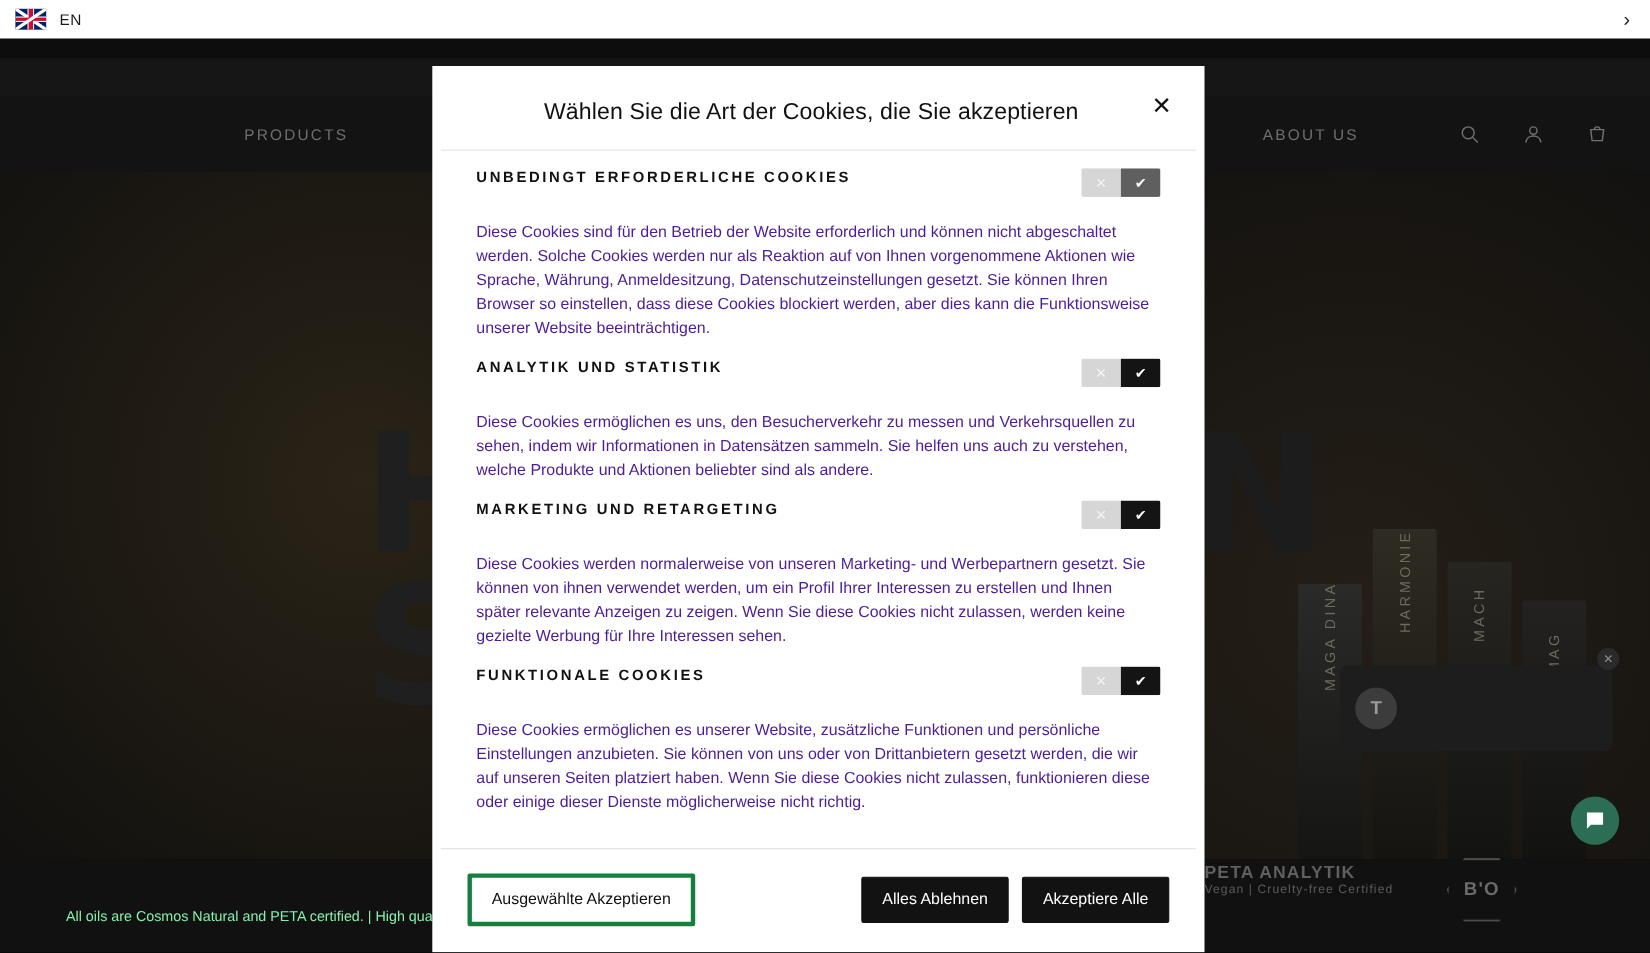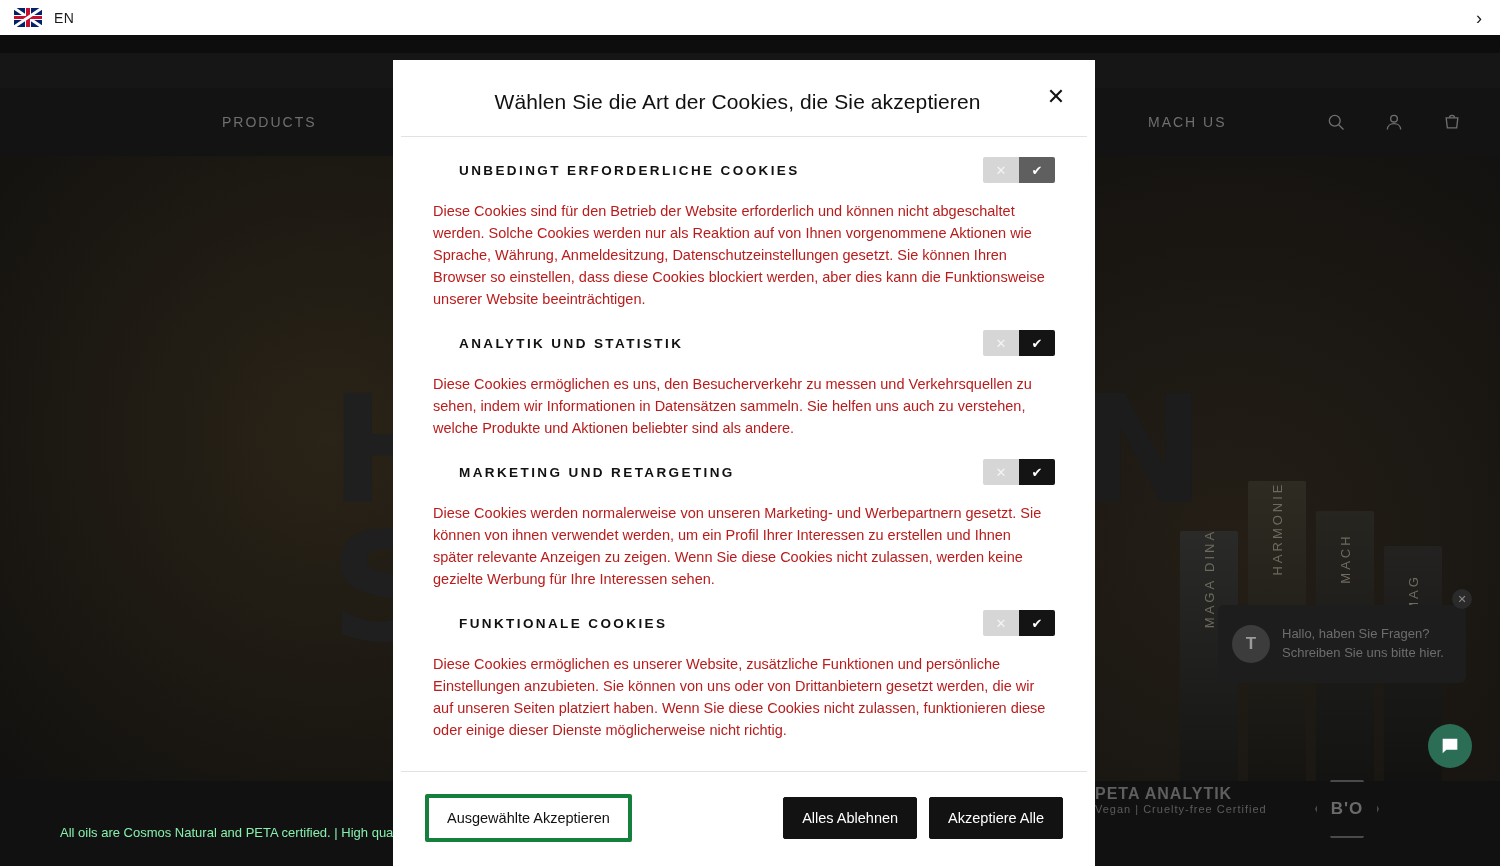--- a/index.html
+++ b/index.html
@@ -201,23 +201,22 @@
   }
   .modal-body {
     flex: 1 1 auto;
     overflow: hidden;
     padding: 0 32px 0 32px;
     border-top: 1px solid #e2e2e2;
     margin: 0 8px;
   }
   .section { padding-top: 16px; }
   .section-row {
-    display: flex; align-items: center; justify-content: space-between;
+    display: flex; justify-content: space-between;
     min-height: 34px;
-    margin-left: 26px;
   }
   .section-title {
     font-size: 13.5px; font-weight: 700; color: #111;
     letter-spacing: 2.4px;
     text-transform: uppercase;
   }
   .toggle {
     position: relative;
     width: 72px; height: 26px;
     display: flex; align-items: stretch;
@@ -228,21 +227,21 @@
   .toggle .half {
     width: 50%;
     display: flex; align-items: center; justify-content: center;
     font-size: 13px;
   }
   .toggle .off-half { background: #d6d6d6; color: #f4f4f4; }
   .toggle .on-half  { background: #141414; color: #ffffff; }
   .toggle.locked .on-half { background: #5f5f5f; }
   .section-text {
     margin-top: 13px;
-    font-size: 14.5px; line-height: 1.52; color: #b91c1c;
+    font-size: 14.5px; line-height: 1.52; color: #4c1d95;
     max-width: 636px;
   }
   .modal-foot {
     flex: 0 0 auto;
     border-top: 1px solid #e2e2e2;
     margin: 0 8px;
     padding: 22px 24px 24px 24px;
     display: flex; align-items: center; justify-content: space-between;
   }
   .btn {
@@ -274,21 +273,21 @@
     </span>
     <span class="lang-code">EN</span>
     <span class="lang-arrow">›</span>
   </div>
 
   <div class="site">
     <div class="topbar"></div>
 
     <div class="nav">
       <span class="nav-link nav-left">PRODUCTS</span>
-      <span class="nav-link nav-right">MACH US</span>
+      <span class="nav-link nav-right">ABOUT US</span>
       <span class="nav-icons">
         <span>
           <svg width="20" height="20" viewBox="0 0 24 24" fill="none" stroke="#6f6f6f" stroke-width="1.6">
             <circle cx="10.5" cy="10.5" r="6.5"></circle>
               <line x1="15.5" y1="15.5" x2="21" y2="21"></line>
           </svg>
         </span>
         <span>
           <svg width="20" height="20" viewBox="0 0 24 24" fill="none" stroke="#6f6f6f" stroke-width="1.6">
             <circle cx="12" cy="8" r="4"></circle>
@@ -330,23 +329,20 @@
   </div>
 
   <div class="cert cert-peta">
     <div class="peta-mark">PETA ANALYTIK</div>
     <div>Vegan | Cruelty-free Certified</div>
   </div>
   <div class="cert cert-bio">B'O</div>
 
   <div class="chat">
     <span class="chat-avatar">T</span>
-    <span class="chat-txt">
-      <span>Hallo, haben Sie Fragen?</span><br><span>Schreiben Sie uns bitte hier.</span>
-    </span>
     <span class="chat-close">✕</span>
   </div>
   <div class="chat-fab">
     <svg width="22" height="22" viewBox="0 0 24 24" fill="#ffffff">
       <path d="M4 4h16v12H8l-4 4V4z"></path>
     </svg>
   </div>
 
   <div class="modal">
 

